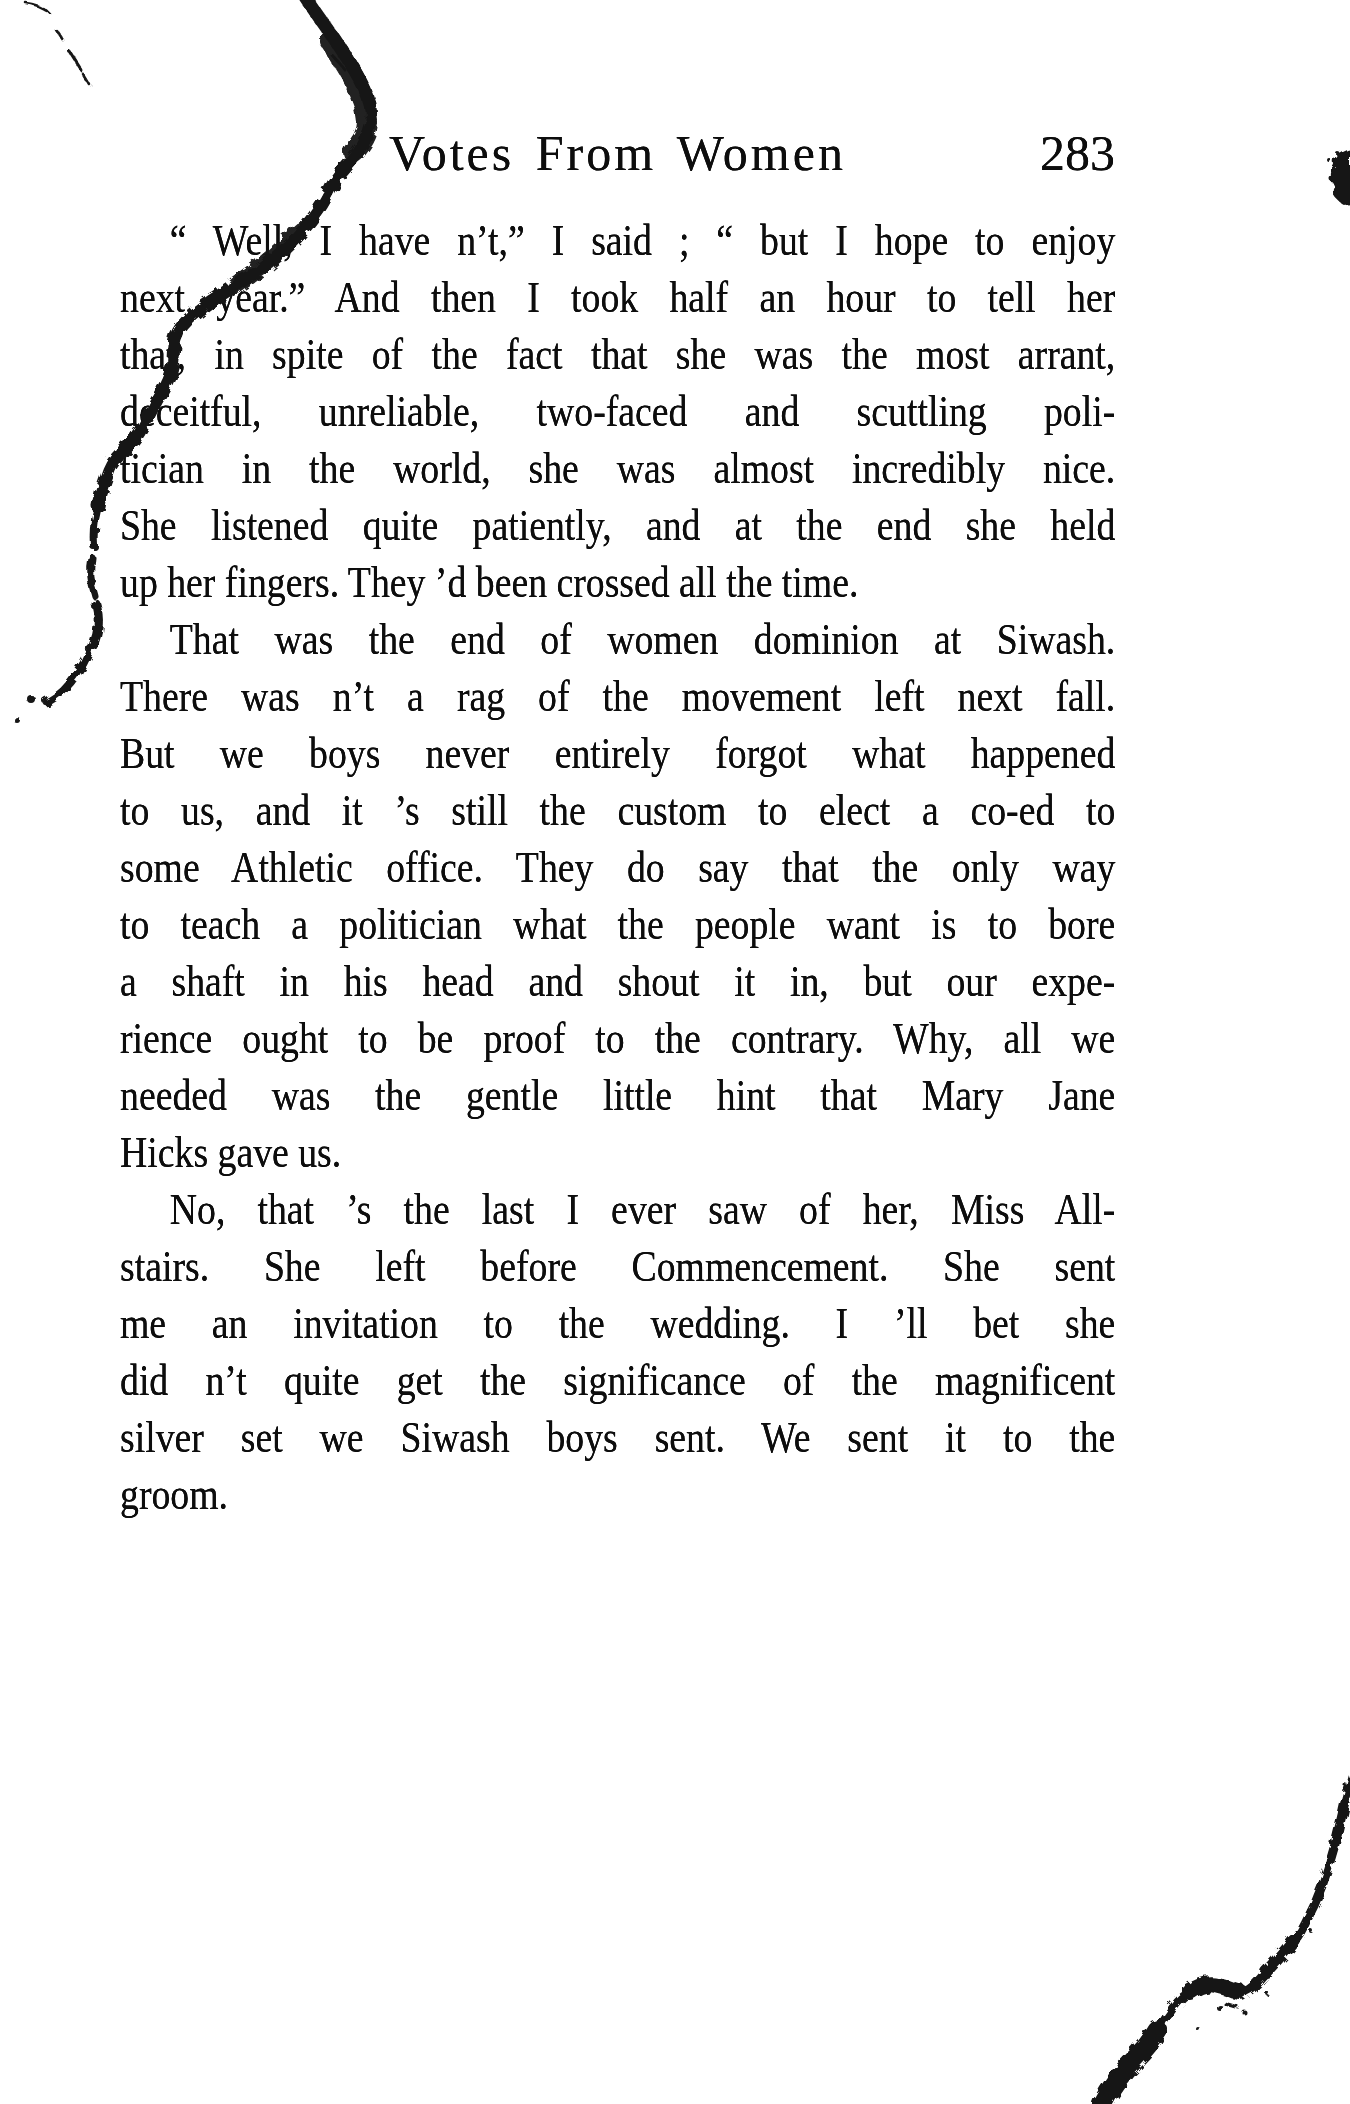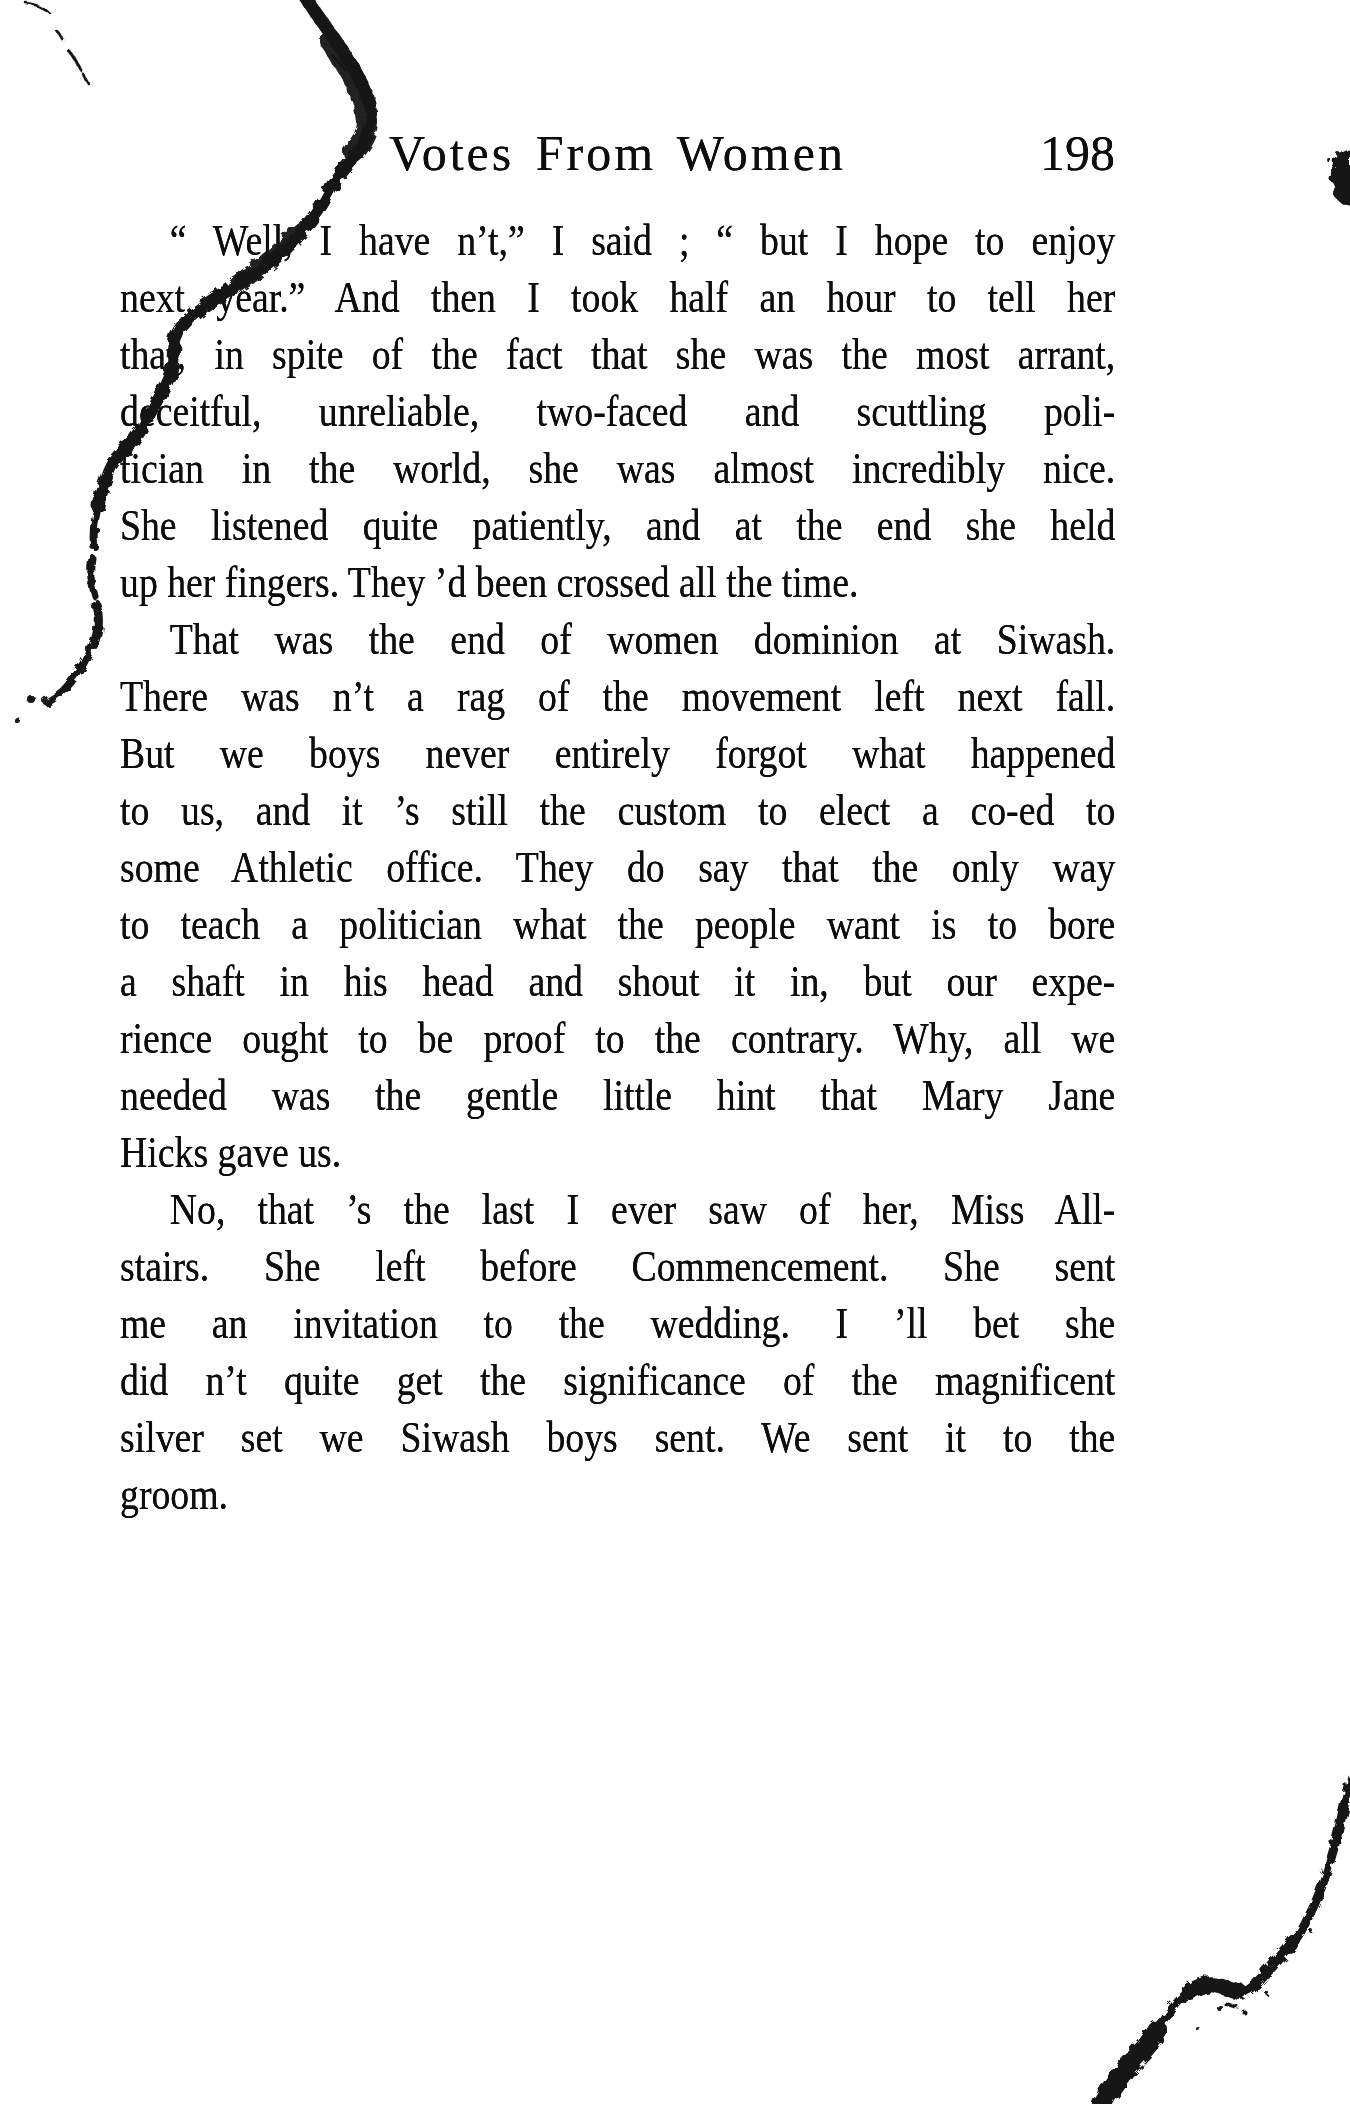--- a/index.html
+++ b/index.html
@@ -47,21 +47,21 @@
     position:absolute;inset:0;z-index:3;pointer-events:none;
   }
 </style>
 </head>
 <body>
 
 <div class="page">
 
   <div class="running-head">
     <div class="title">Votes From Women</div>
-    <div class="folio">198</div>
+    <div class="folio">283</div>
   </div>
 
   <div class="body-text">
 
     <div>
       <div class="line first">“ Well, I have n’t,” I said ; “ but I hope to enjoy</div>
       <div class="line">next year.” And then I took half an hour to tell her</div>
       <div class="line">that, in spite of the fact that she was the most arrant,</div>
       <div class="line">deceitful, unreliable, two-faced and scuttling poli-</div>
       <div class="line">tician in the world, she was almost incredibly nice.</div>

